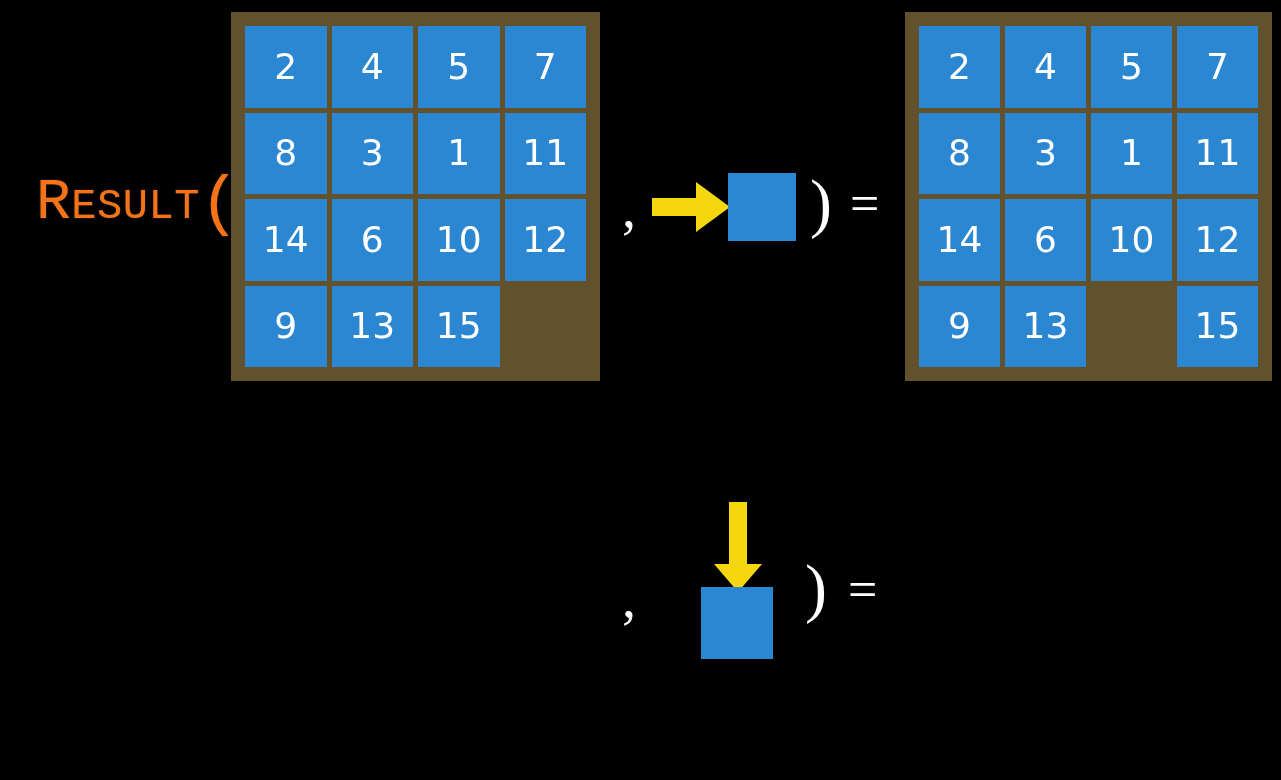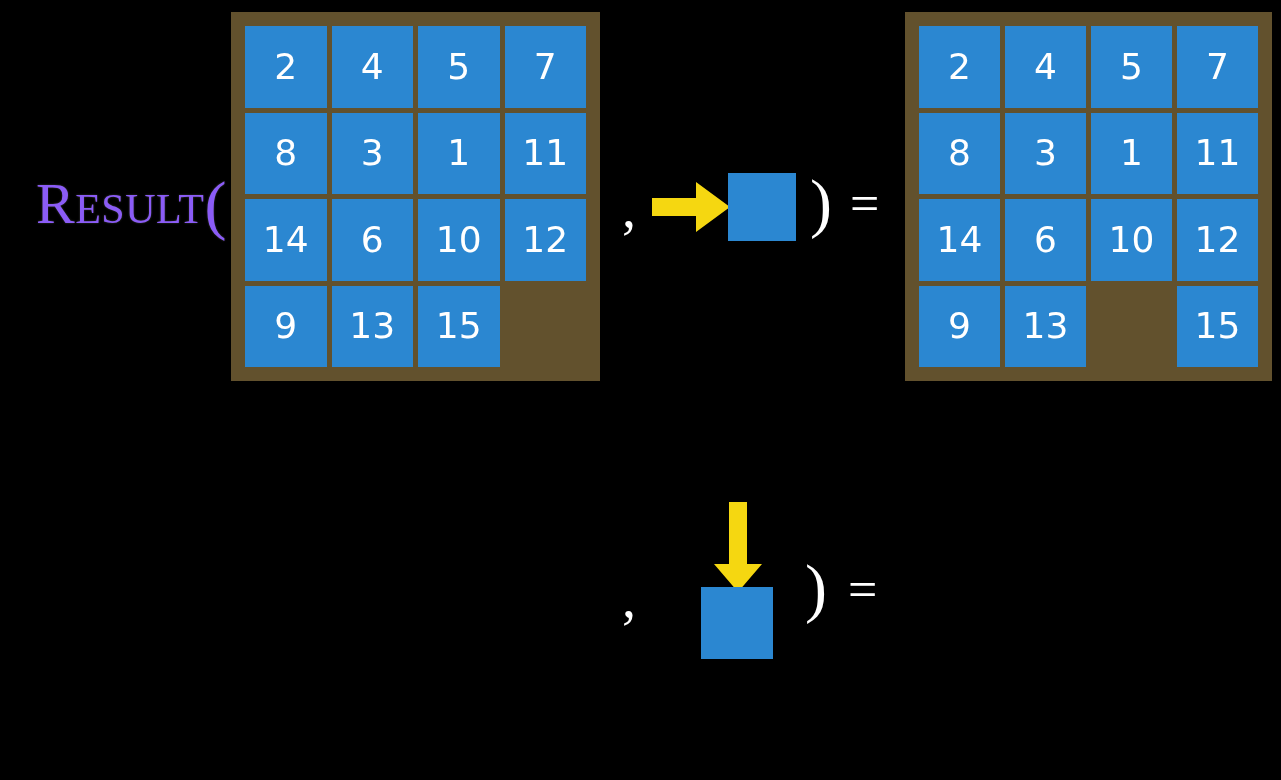--- a/index.html
+++ b/index.html
@@ -25,22 +25,22 @@
     position: absolute;
     left: 0;
     width: 1281px;
   }
   #row-top   { top: 0px;   height: 390px; }
   #row-bottom{ top: 390px; height: 390px; }
 
   
   .result-label {
     position: absolute;
-    color: #8b5cf6;
-    font-family: Liberation Serif, serif;
+    color: #f97316;
+    font-family: Liberation Mono, monospace;
     font-weight: 400;
     white-space: nowrap;
     letter-spacing: 0.5px;
     text-shadow: 0 0 2px rgba(255,255,255,0.25);
   }
   .result-label .big {
     font-size: 58px;
     line-height: 1;
   }
   .result-label .smallcaps {

